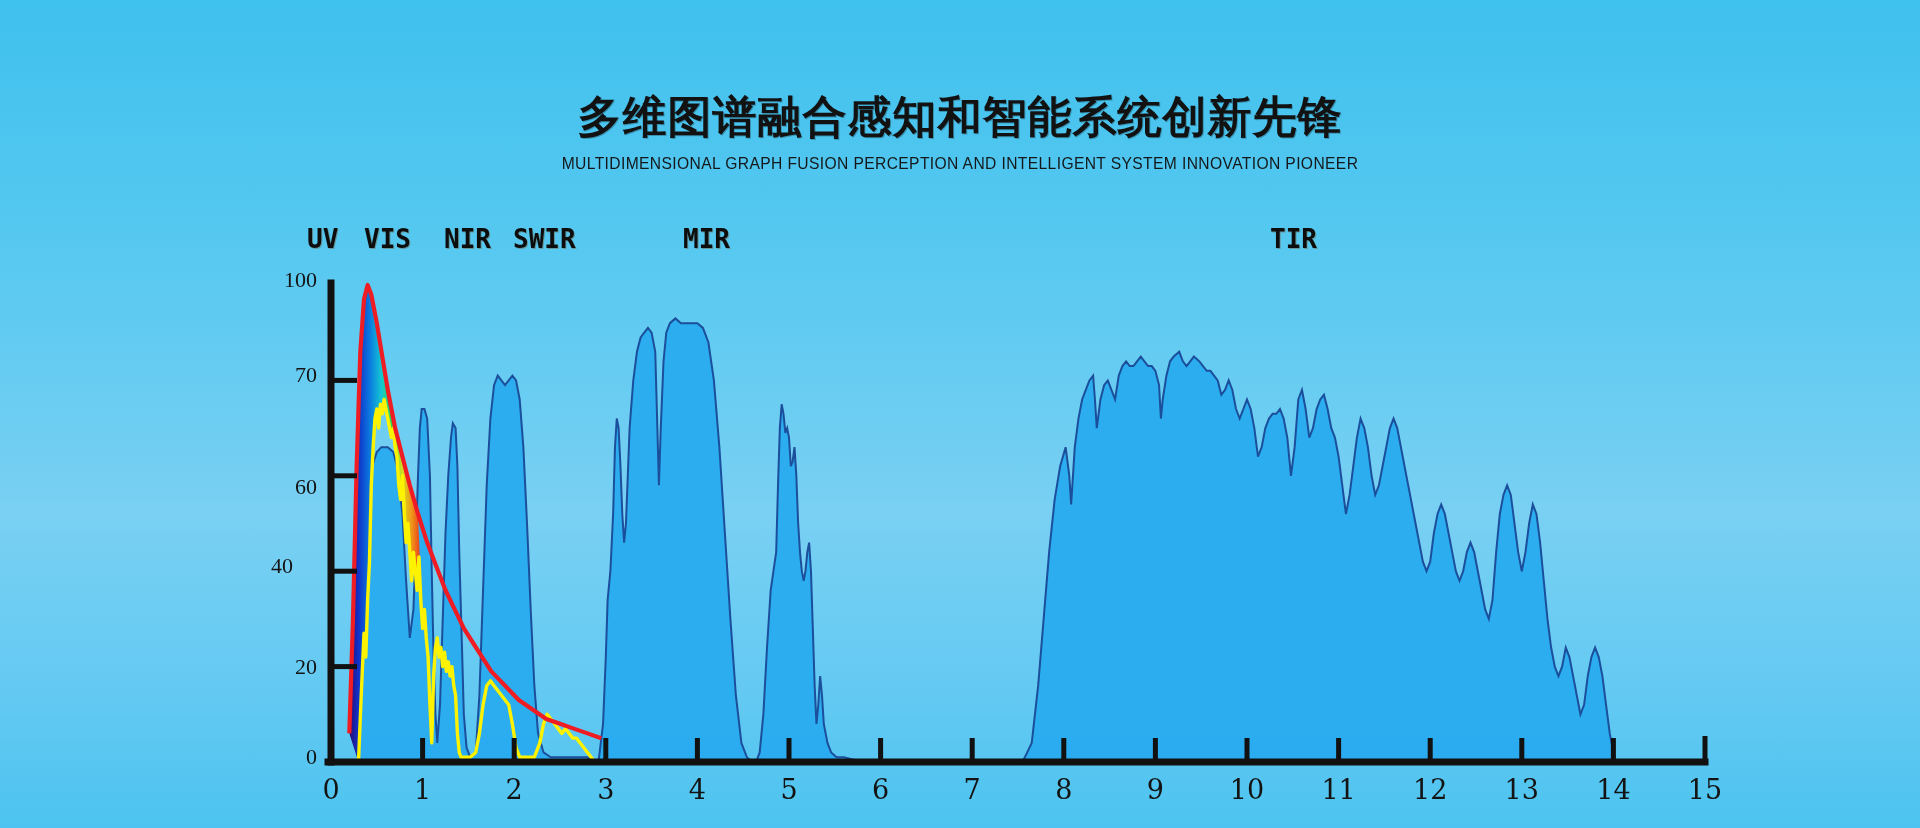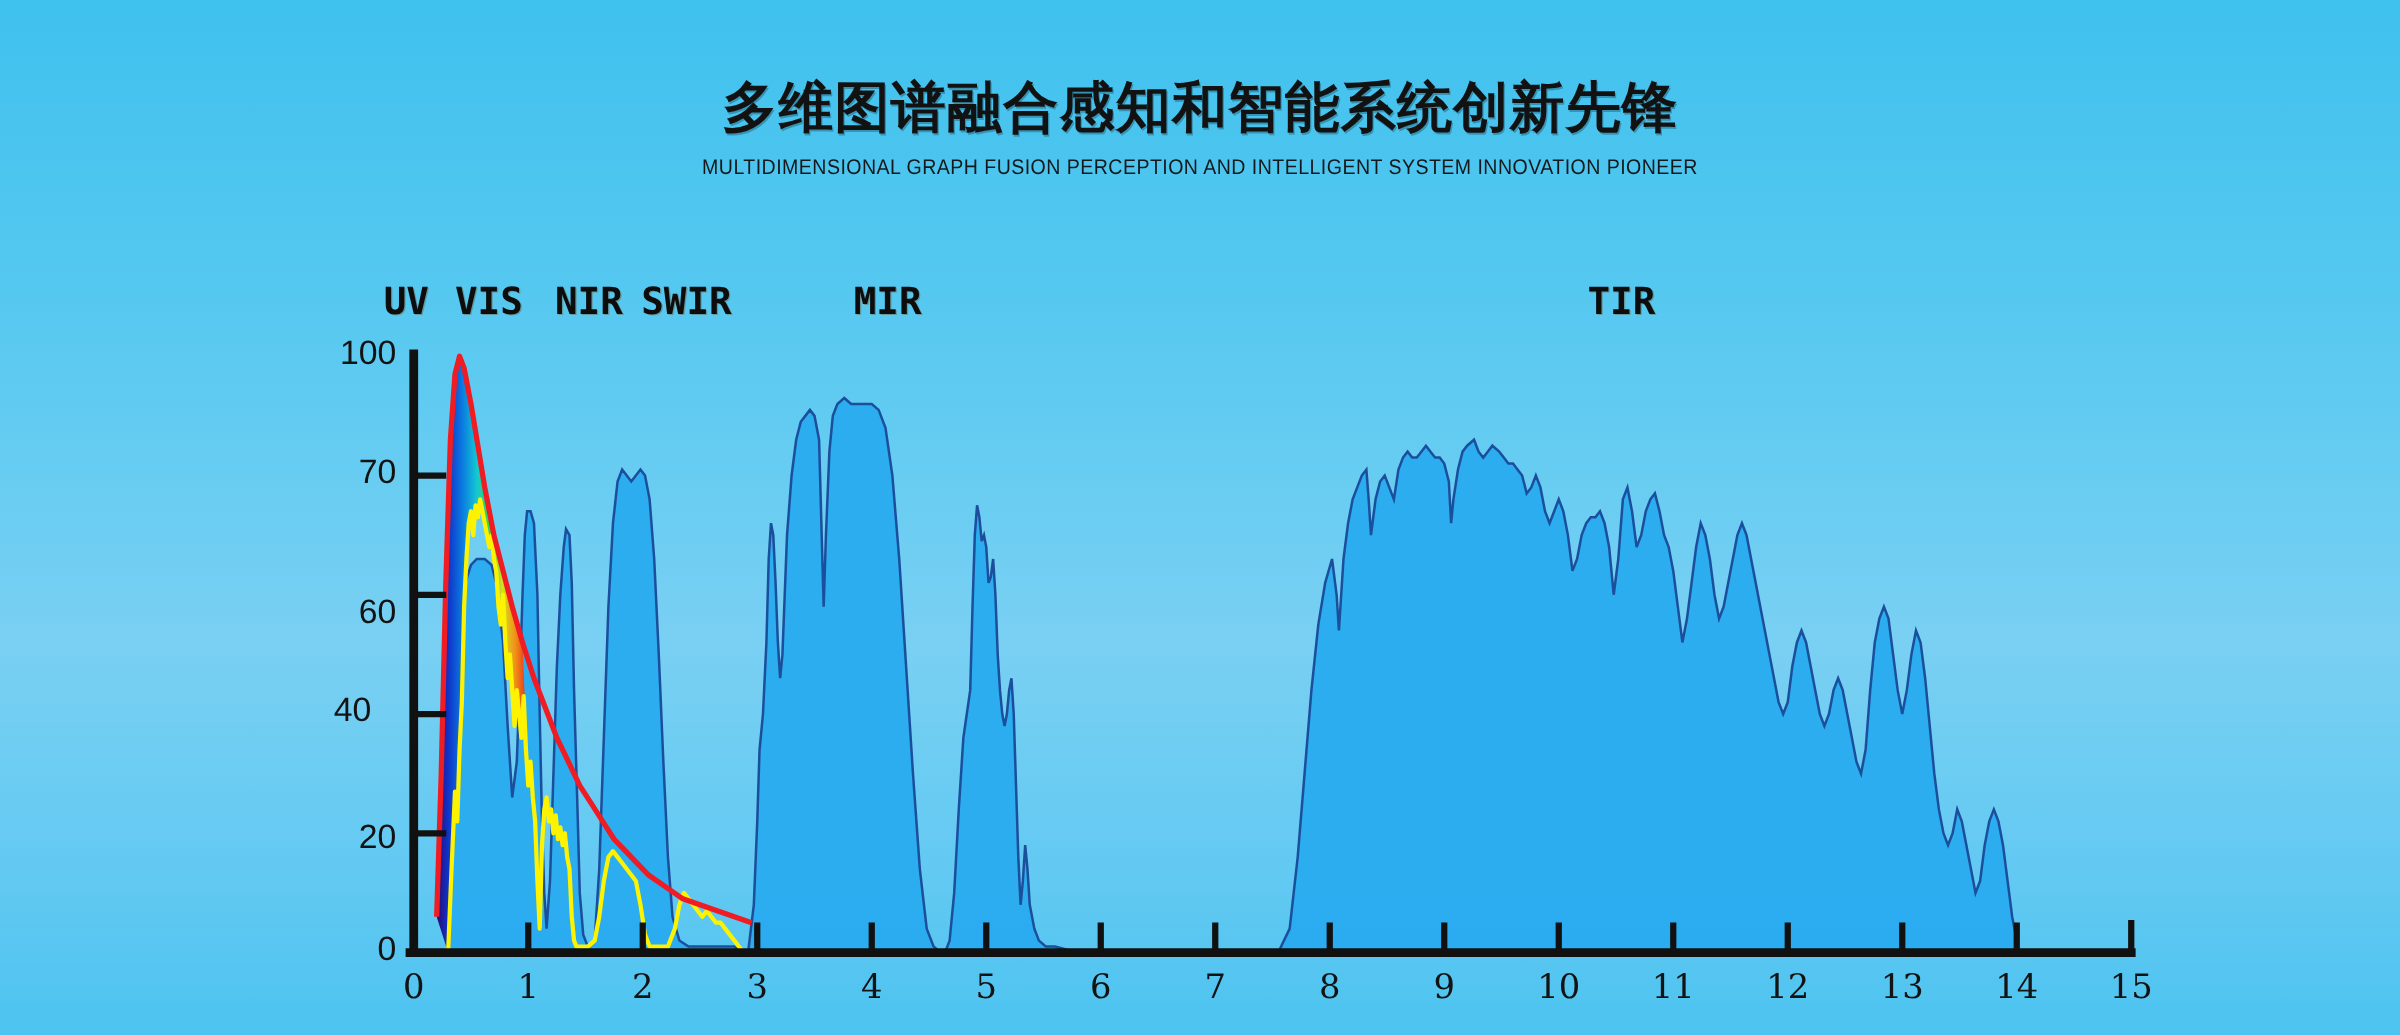--- a/index.html
+++ b/index.html
@@ -7,46 +7,46 @@
   body{
     width:1920px;height:828px;overflow:hidden;
     font-family:"Liberation Sans","DejaVu Sans",sans-serif;
     background:linear-gradient(to bottom,#3fc1ee 0%,#55c8f0 28%,#79d0f3 62%,#62c9f2 85%,#4cc3f0 100%);
   }
   #stage{position:relative;width:1920px;height:828px;}
 
   
   #header{position:absolute;left:0;top:0;width:1920px;text-align:center;}
   #title{
-    margin:0;padding-top:64px;
+    margin:0;padding-top:94px;
     font-family:"DejaVu Sans","Liberation Sans",sans-serif;
     font-size:44px;font-weight:bold;color:#121212;letter-spacing:1px;line-height:1.05;
     text-shadow:1px 1px 0 rgba(0,0,0,.25);
   }
   #subtitle{
     margin:0;padding-top:14px;
     font-family:"Liberation Sans","DejaVu Sans",sans-serif;
     font-size:17px;font-weight:500;color:#15181a;letter-spacing:.4px;
     transform:scaleX(.92);transform-origin:center;
   }
 
   
   .band-label{
     position:absolute;top:224px;
     font-family:"DejaVu Sans Mono","Liberation Mono",monospace;
-    font-size:30px;font-weight:bold;color:#0d0d0d;white-space:nowrap;
+    font-size:26px;font-weight:bold;color:#0d0d0d;white-space:nowrap;
     text-shadow:1px 1px 0 rgba(120,60,0,.35);
   }
 
   
   #chart{position:absolute;left:0;top:0;}
   .axis-num-y{
     position:absolute;
-    font-family:Liberation Sans, sans-serif;
-    font-size:27px;color:#131313;text-align:right;width:70px;
+    font-family:Liberation Serif, serif;
+    font-size:22px;color:#131313;text-align:right;width:70px;
   }
   .axis-num-x{
     position:absolute;
     font-family:"DejaVu Serif","Liberation Serif",serif;
     font-size:27px;color:#131313;text-align:center;width:60px;
   }
 </style>
 </head>
 <body>
 

